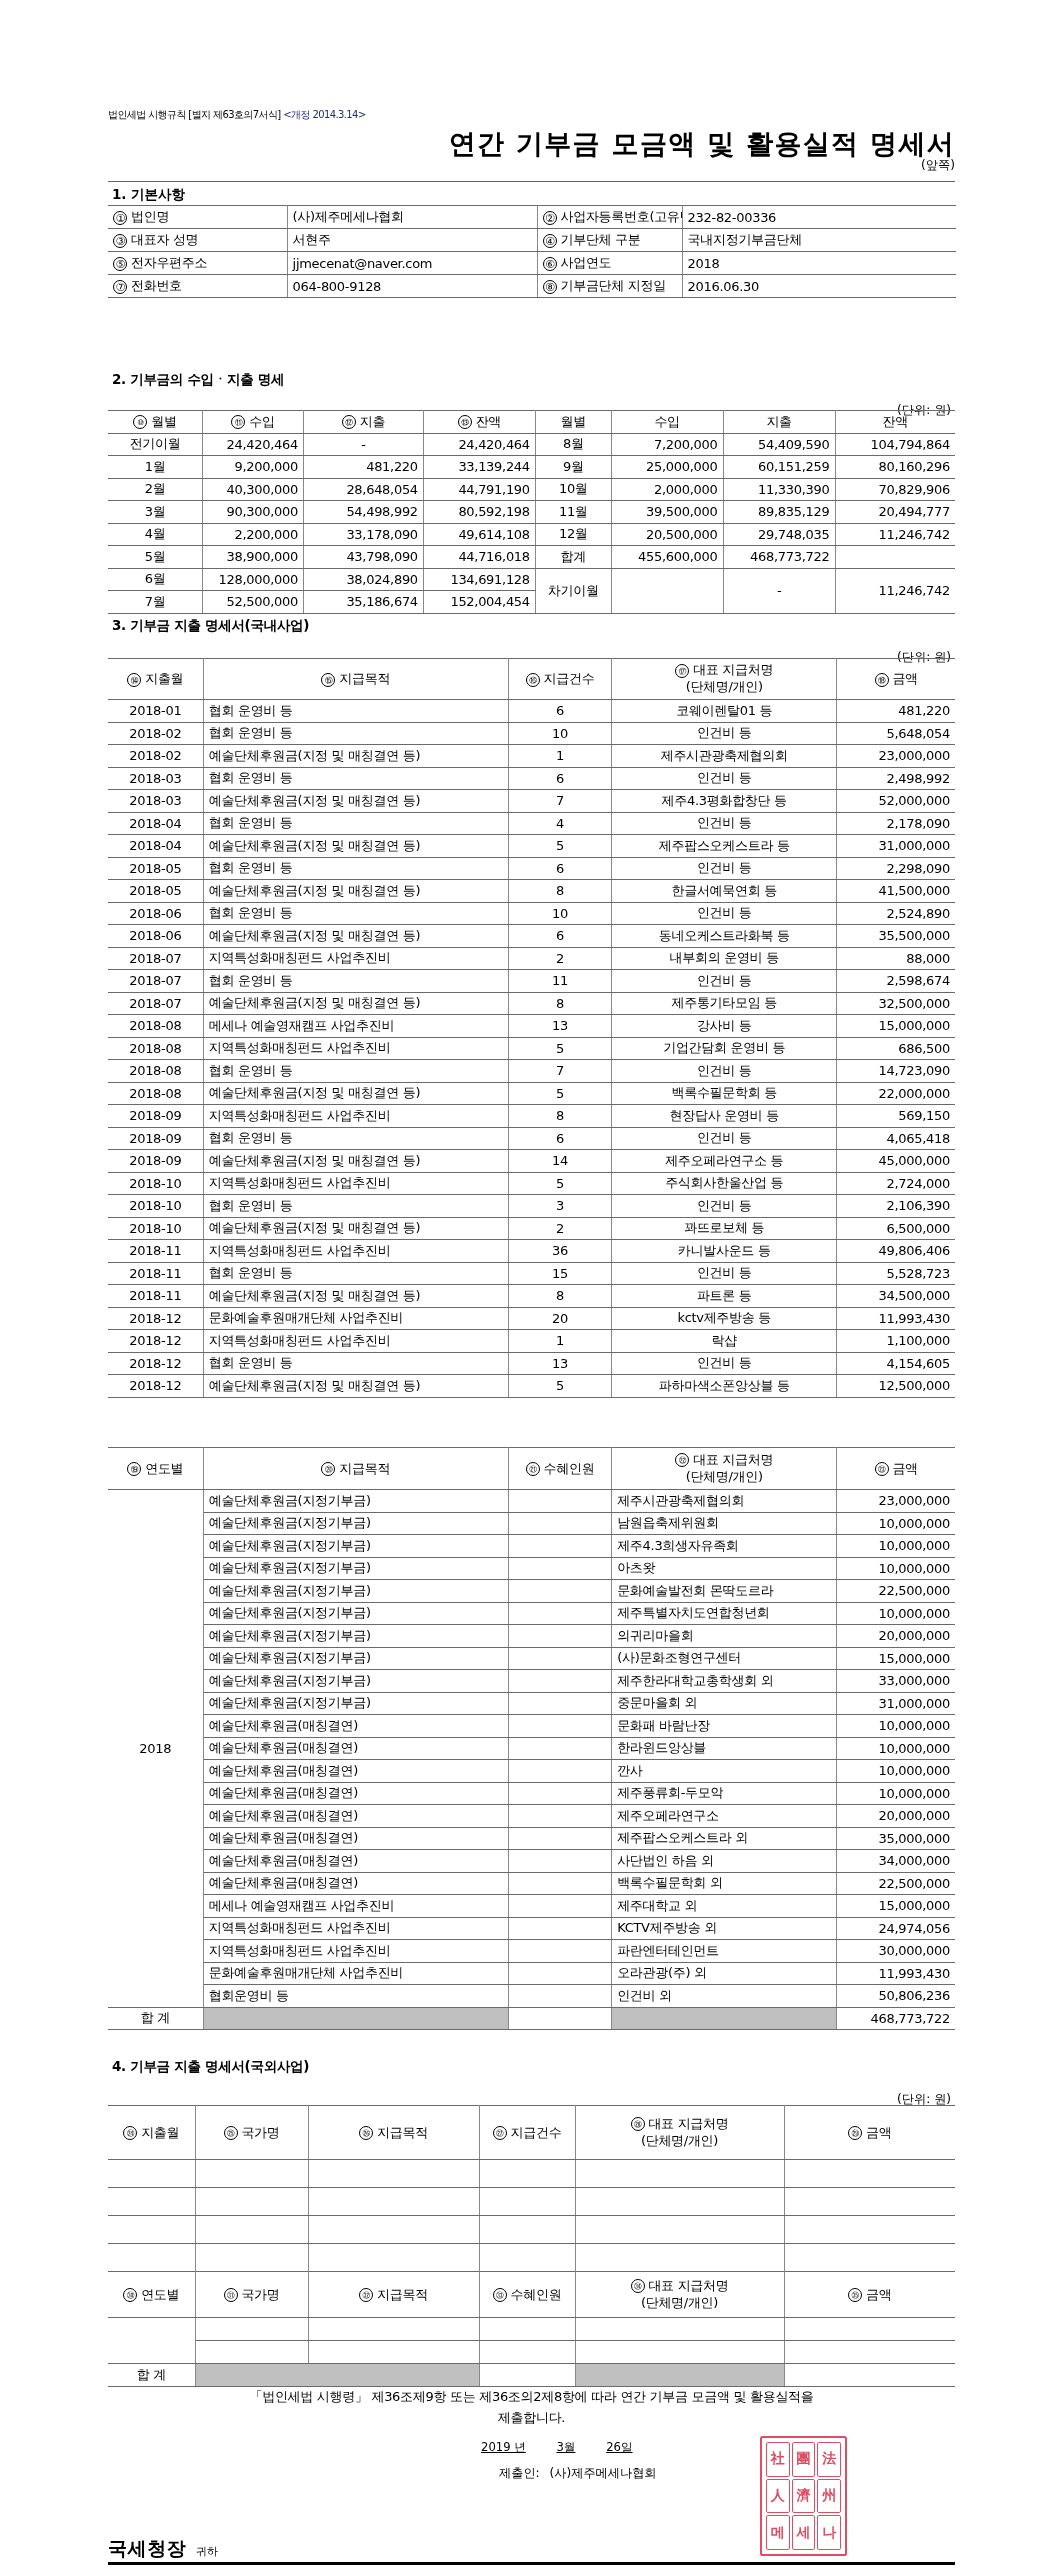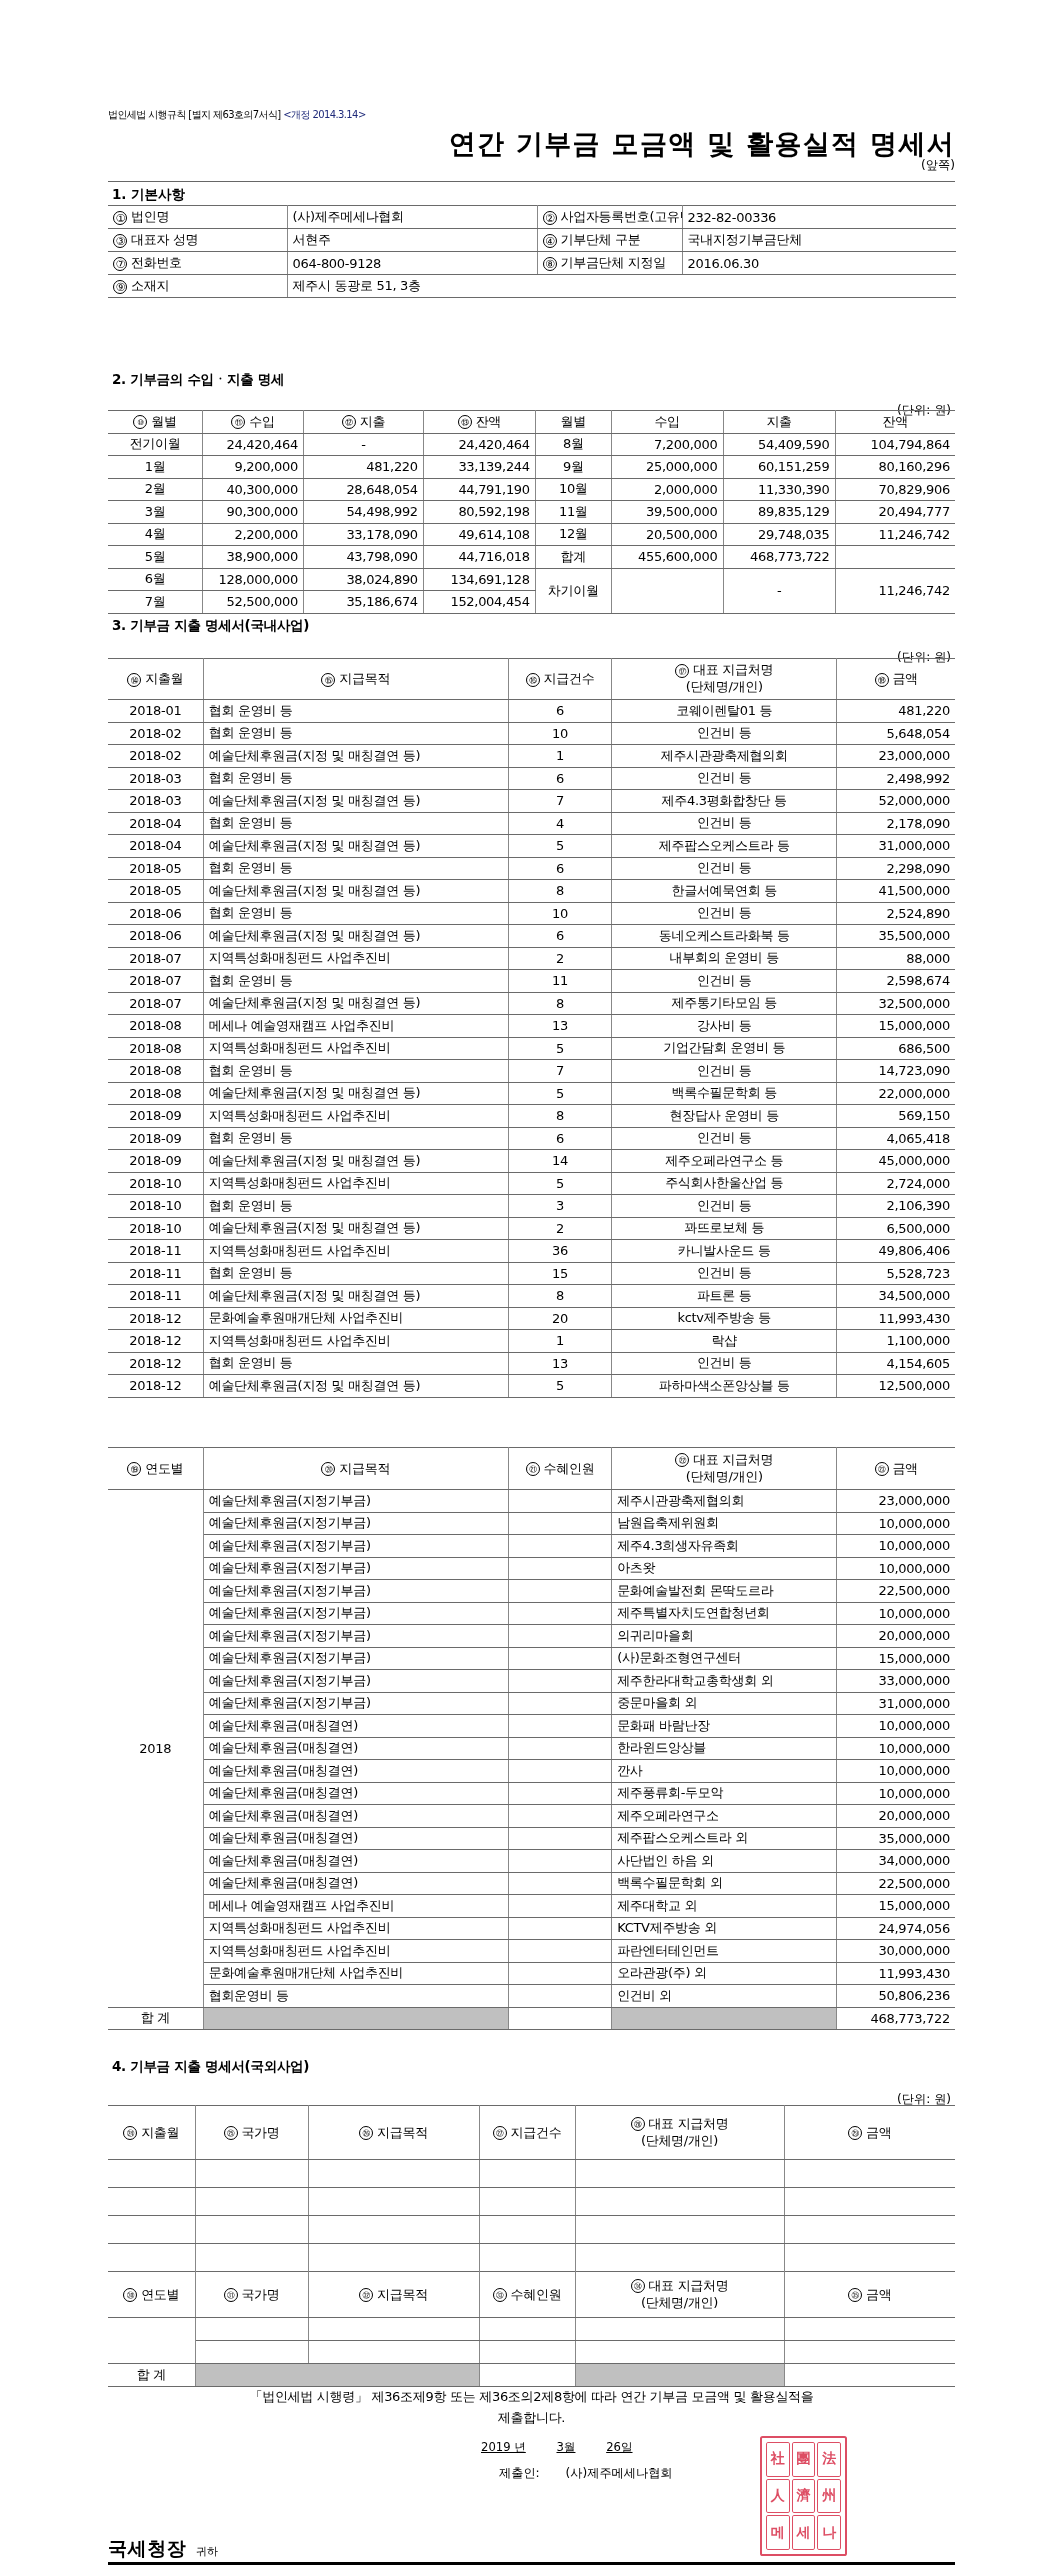--- a/index.html
+++ b/index.html
@@ -33,21 +33,21 @@
   #sec2 { position: absolute; top: 410px; left: 0; width: 847px; }
   #sec3a { position: absolute; top: 658px; left: 0; width: 847px; }
   #sec3b { position: absolute; top: 1447px; left: 0; width: 847px; }
   #sec4a { position: absolute; top: 2105px; left: 0; width: 847px; }
   #sec4b { position: absolute; top: 2271px; left: 0; width: 847px; }
 
   .footer-text { position: absolute; top: 2387px; left: 0; width: 847px; text-align: center; font-size: 13px; line-height: 20.6px; letter-spacing: -0.3px; }
   .sign-date { position: absolute; top: 2440px; left: 373px; font-size: 11.6px; white-space: nowrap; }
   .sign-date span { display: inline-block; margin-right: 27px; text-decoration: underline; }
   .submitter { position: absolute; top: 2465px; left: 391px; font-size: 12.2px; white-space: nowrap; }
-  .submitter .lbl { margin-right: 22px; }
+  .submitter .lbl { margin-right: 6px; }
   .seal { position: absolute; top: 2436px; left: 652px; width: 87px; height: 120px; border: 2.6px solid #d8304a; border-radius: 2.6px; opacity: 0.85; display: grid; grid-template-columns: repeat(3, 1fr); grid-template-rows: repeat(3, 1fr); padding: 3.9px; gap: 1.9px; }
   .seal span { border: 1.3px solid #d8304a; border-radius: 1.9px; color: #d8304a; font-size: 14px; display: flex; align-items: center; justify-content: center; font-weight: bold; }
   .recipient { position: absolute; top: 2536px; left: 0; width: 847px; text-align: left; white-space: nowrap; }
   .recipient .who { font-size: 19px; font-weight: bold; letter-spacing: 0.6px; }
   .recipient .hon { font-size: 11px; margin-left: 6.4px; }
   .bottom-rule { position: absolute; top: 2562px; left: 0; width: 847px; height: 3.2px; background: #000; }
 </style>
 </head>
 <body>
 
@@ -76,28 +76,30 @@
             <td class="l"><span class="circ">②</span><span>사업자등록번호(고유번호)</span></td>
             <td class="l">232-82-00336</td>
           </tr>
           <tr>
             <td class="l"><span class="circ">③</span><span>대표자 성명</span></td>
             <td class="l">서현주</td>
             <td class="l"><span class="circ">④</span><span>기부단체 구분</span></td>
             <td class="l">국내지정기부금단체</td>
           </tr>
           <tr>
+            <td class="l"><span class="circ">⑤</span><span>전자우편주소</span></td>
+            <td class="l">jjmecenat@naver.com</td>
+            <td class="l"><span class="circ">⑥</span><span>사업연도</span></td>
+            <td class="l">2018</td>
+          </tr>
+          <tr>
             <td class="l"><span class="circ">⑦</span><span>전화번호</span></td>
             <td class="l">064-800-9128</td>
             <td class="l"><span class="circ">⑧</span><span>기부금단체 지정일</span></td>
             <td class="l">2016.06.30</td>
-          </tr>
-          <tr>
-            <td class="l"><span class="circ">⑨</span><span>소재지</span></td>
-            <td class="l" colspan="3">제주시 동광로 51, 3층</td>
           </tr>
         </tbody>
     </table>
   </div>
 
   <div class="sec-title" style="top:371px">2. 기부금의 수입ㆍ지출 명세</div>
   <div class="unit" style="top:393px">(단위: 원)</div>
   <div id="sec2">
     <table class="grid">
       <colgroup>

